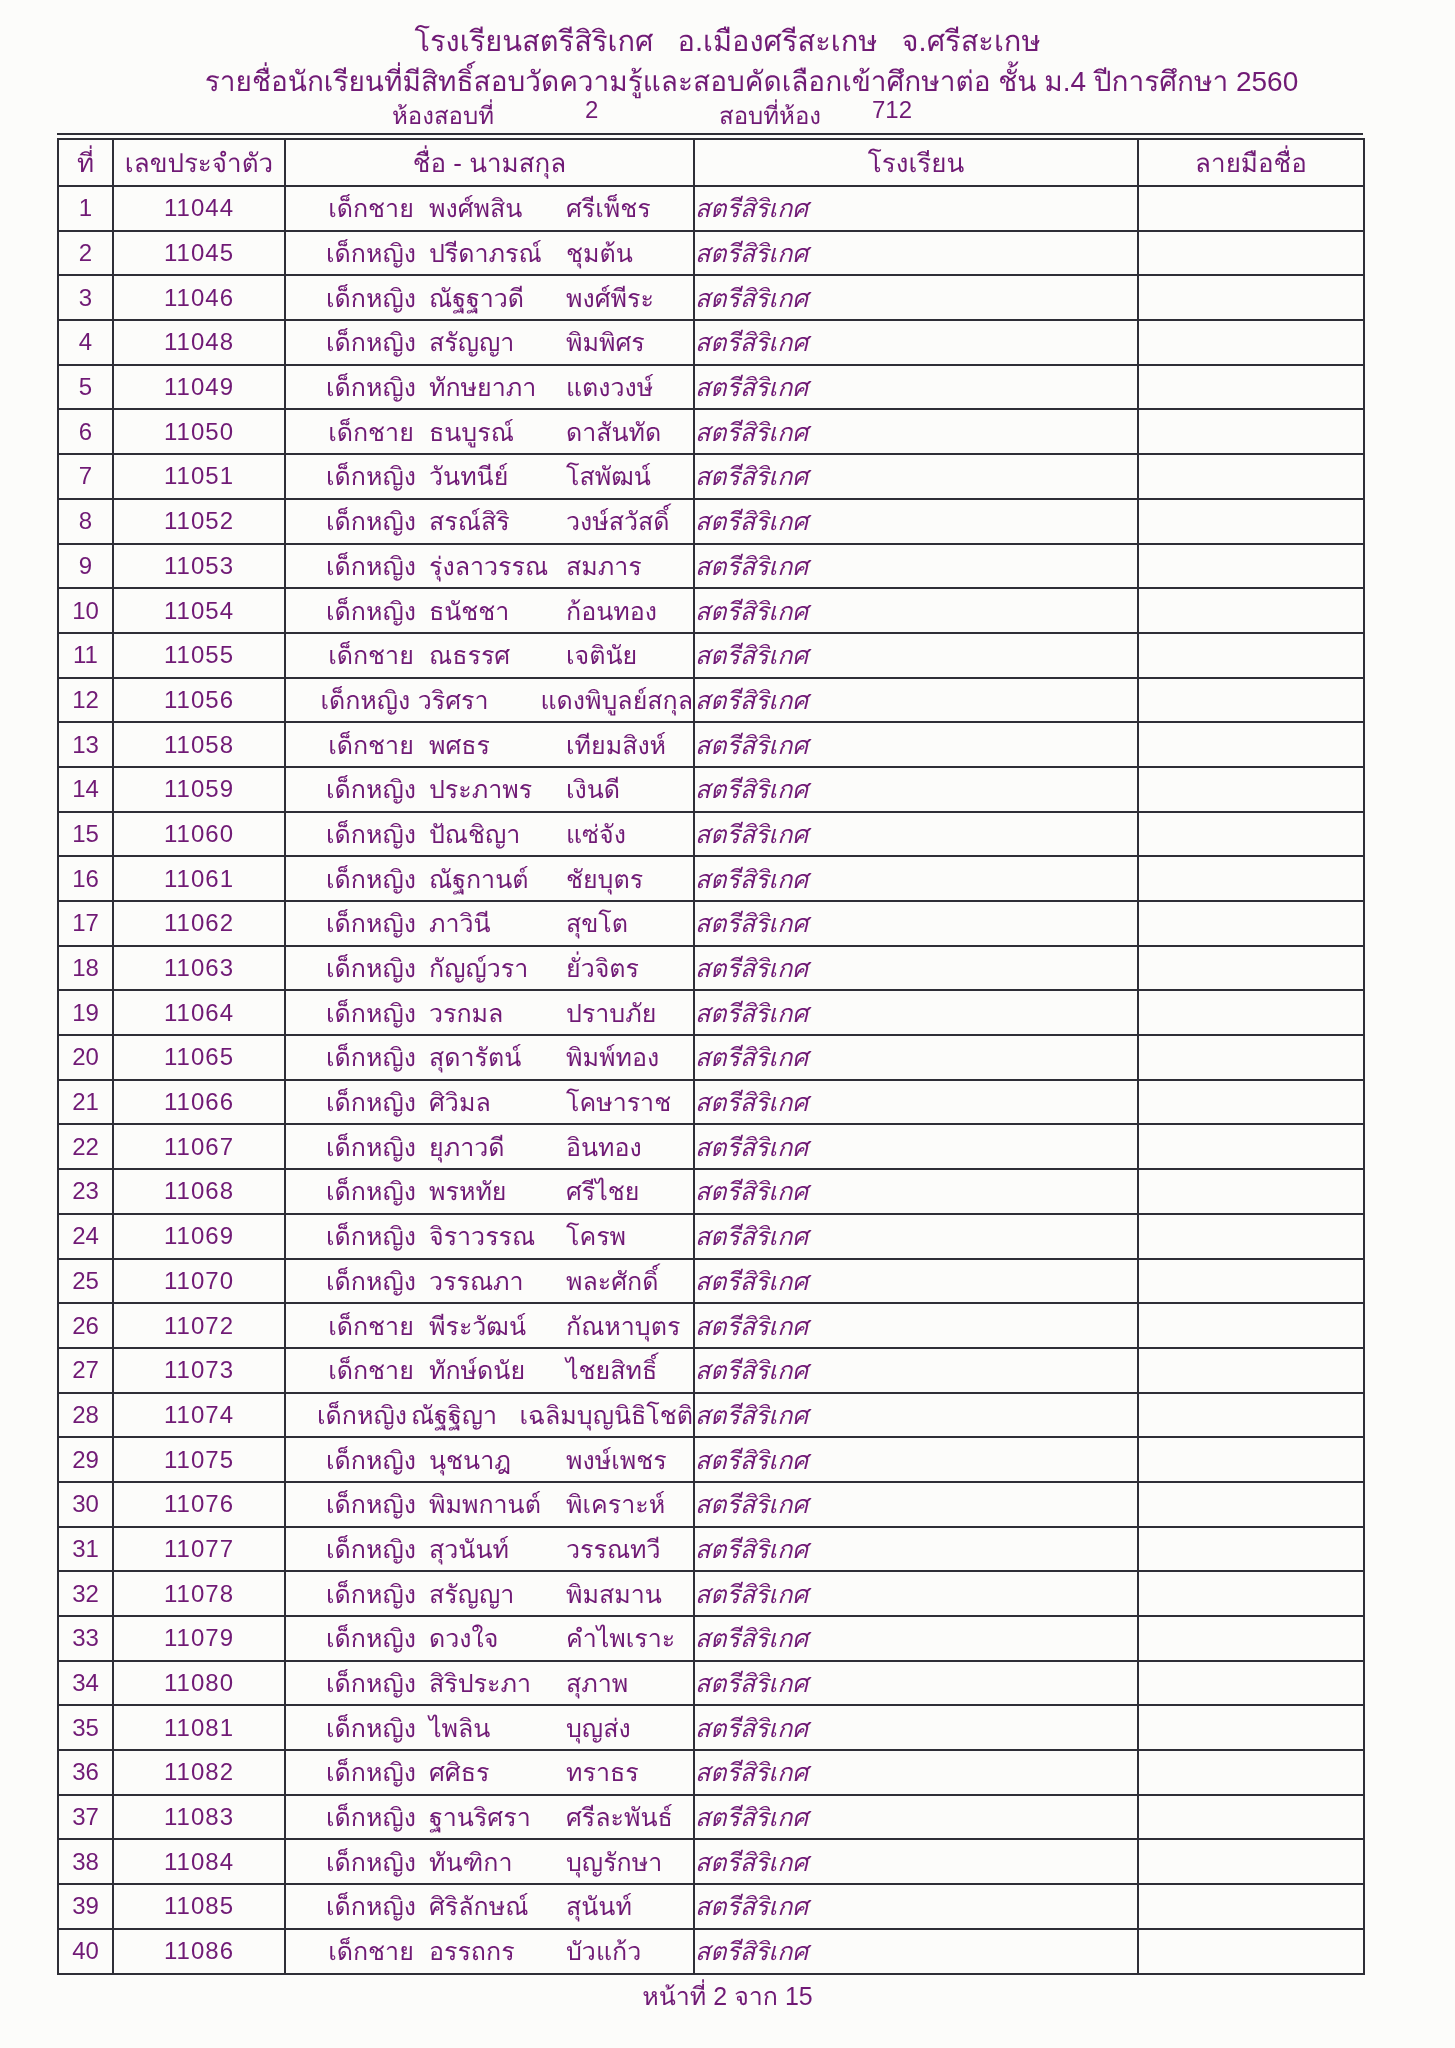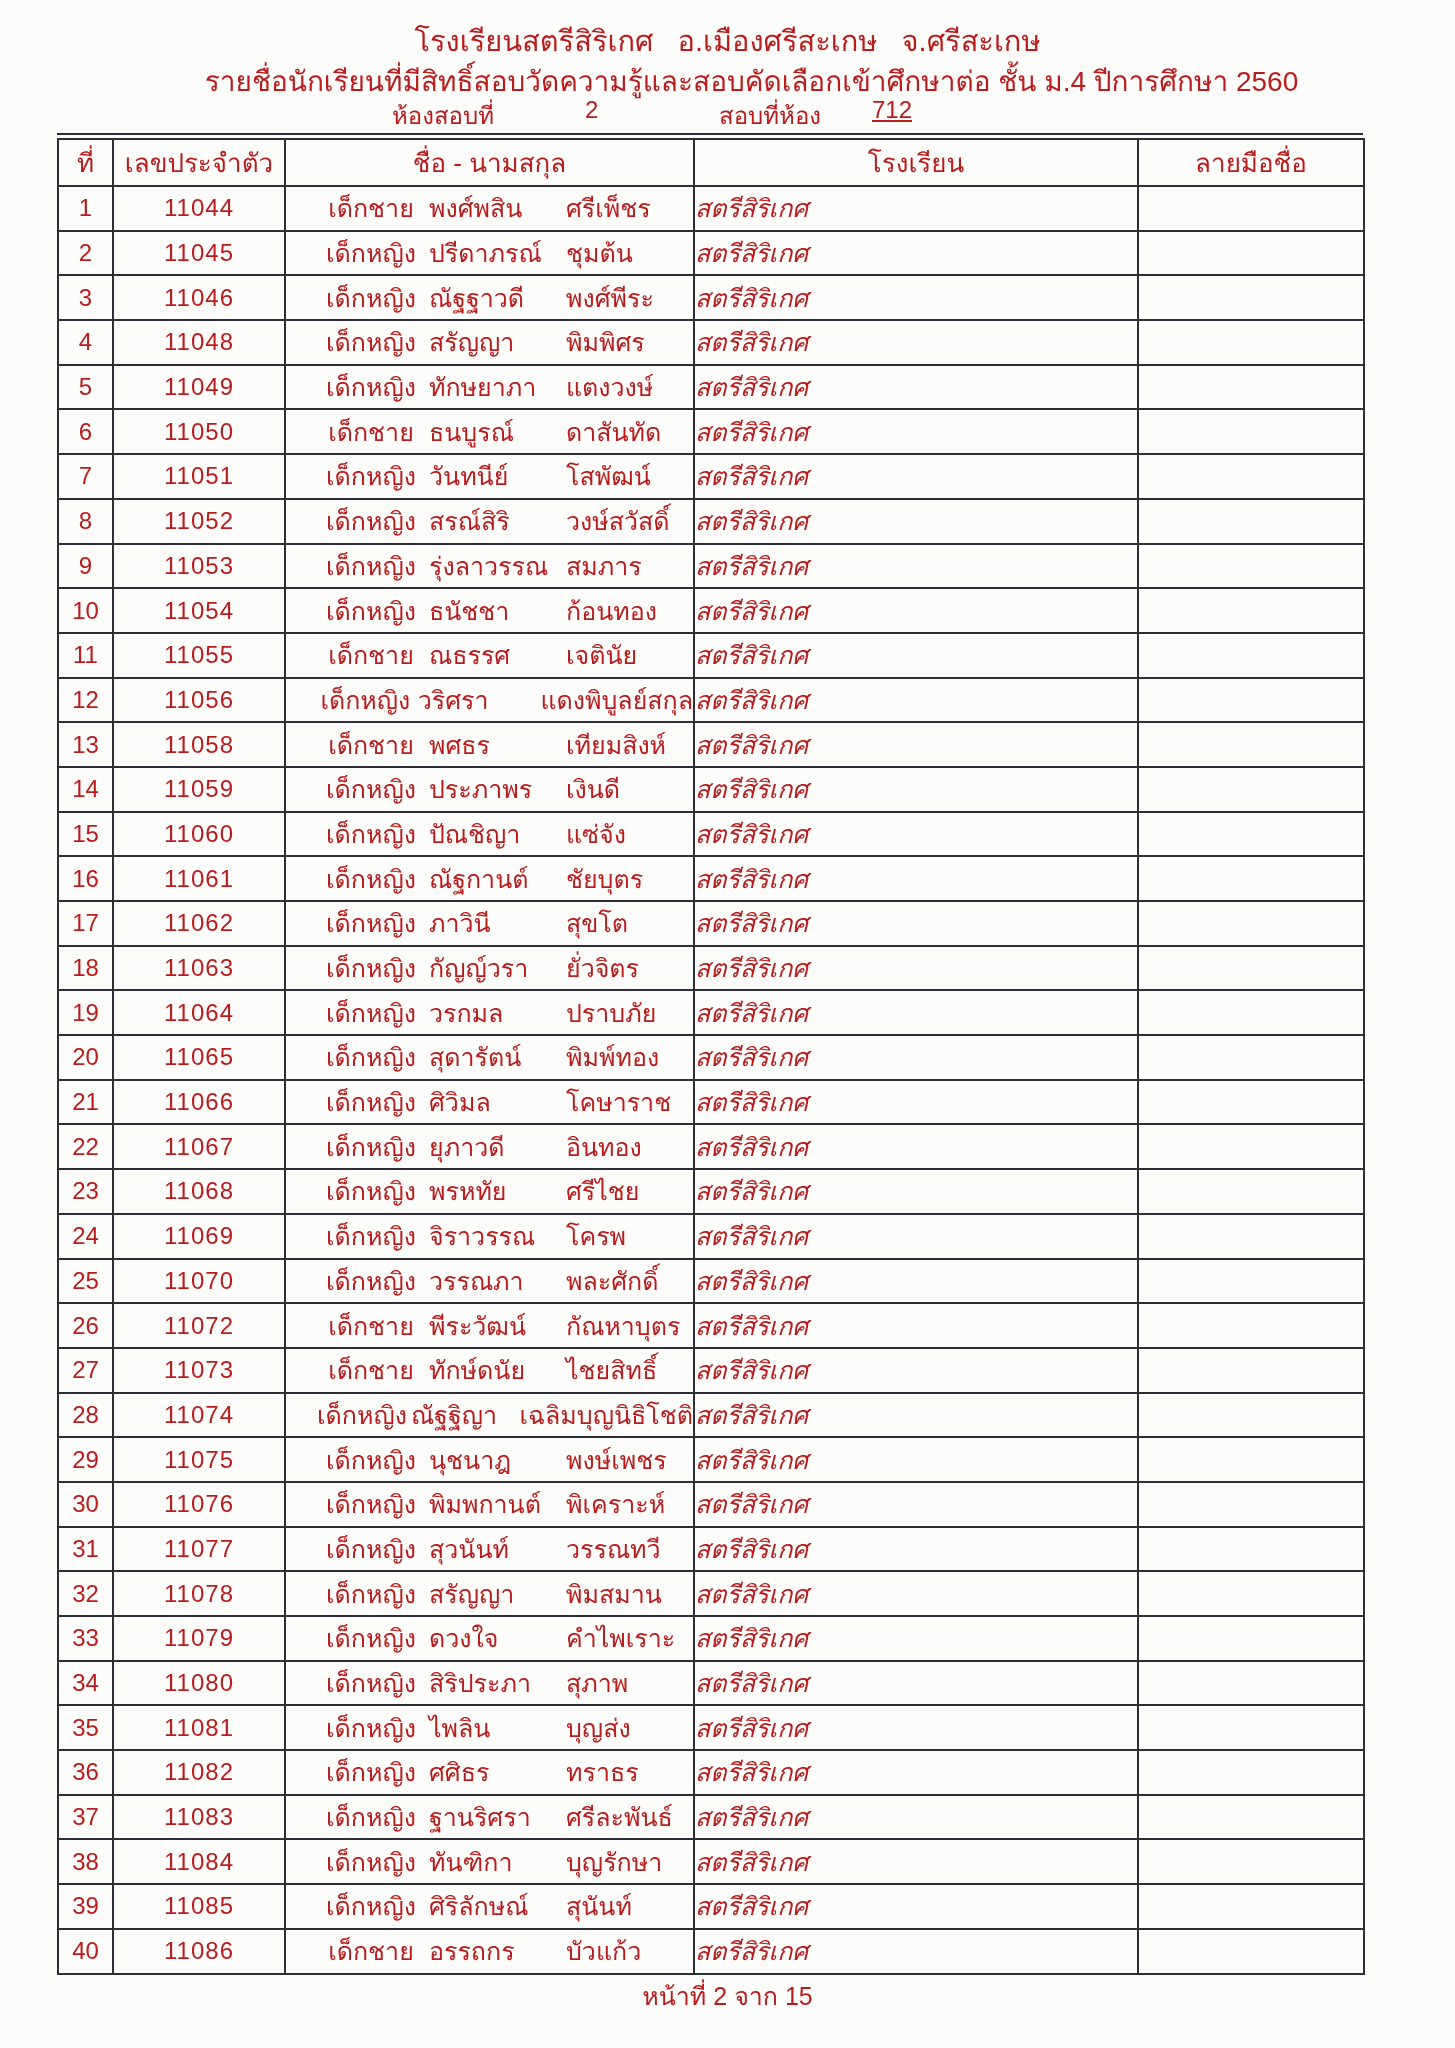--- a/index.html
+++ b/index.html
@@ -5,32 +5,32 @@
   html,body{margin:0;padding:0;}
   body{
     width:1455px;height:2048px;
     background:#e8e8e6;
     font-family:"Liberation Sans", sans-serif;
   }
   .page{
     position:relative;
     width:1455px;height:2048px;
     background:#fcfcfa;
-    color:#b91c1c;
+    color:#701a75;
     overflow:hidden;
   }
   .doc-header{position:absolute;top:24px;left:0;width:100%;text-align:center;}
   .hline1{font-size:29px;line-height:34px;white-space:pre;}
   .hline2{font-size:28px;line-height:34px;margin-top:7px;white-space:pre;padding-left:48px;}
   .exam-line{position:absolute;top:96px;left:0;width:100%;height:40px;font-size:24px;}
   .exam-line span{position:absolute;top:0;white-space:pre;}
   .lbl-room{left:392px;}
   .val-room{left:585px;}
   .lbl-seat{left:719px;}
-  .val-seat{left:872px;text-decoration:underline;}
+  .val-seat{left:872px;}
 
   .table-wrap{
     position:absolute;left:57px;top:133px;width:1306px;
     border-top:2px solid #2e2e36;
     padding-top:3px;
   }
   table.roster{
     border-collapse:collapse;
     table-layout:fixed;
     width:1306px;

